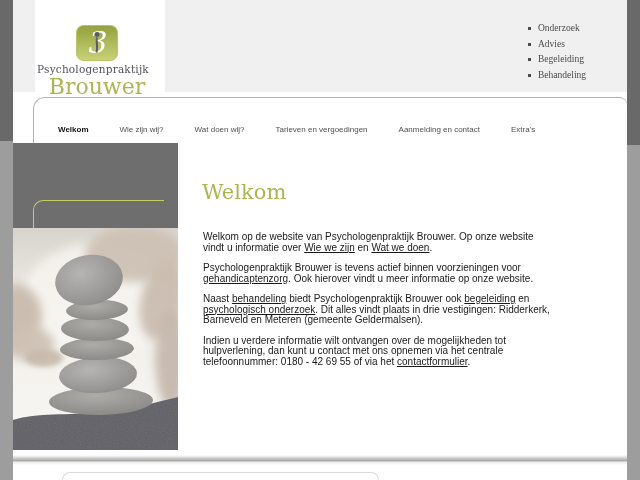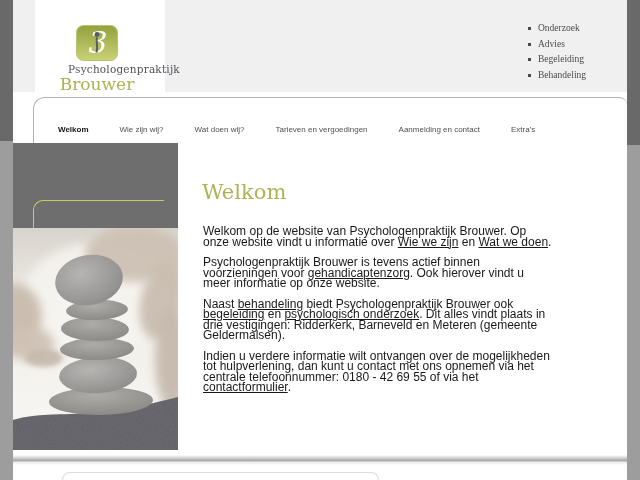--- a/index.html
+++ b/index.html
@@ -7,22 +7,22 @@
 
   
   .edge{position:absolute;top:0;width:13px;height:480px;}
   .edge.left{left:0;background:linear-gradient(to bottom,#696969 0,#696969 141px,#9d9d9d 141px,#9d9d9d 100%);}
   .edge.right{right:0;background:linear-gradient(to bottom,#696969 0,#696969 145px,#9d9d9d 145px,#9d9d9d 100%);}
 
   
   .header-band{position:absolute;left:13px;top:0;width:614px;height:92px;background:#f0f0f0;}
   .logo-band{position:absolute;left:35px;top:0;width:130px;height:92px;background:#ffffff;text-align:center;}
   .logo-badge{position:absolute;left:41px;top:25px;width:42px;height:36px;}
-  .logo-title{position:absolute;left:0;top:63px;width:116px;font-family:"DejaVu Serif",serif;font-size:10.5px;color:#50535b;letter-spacing:.2px;margin-left:31px;}
-  .logo-sub{position:absolute;left:0;top:74px;width:124px;font-family:"DejaVu Serif",serif;font-size:17px;color:var(--accent,#a7b44c);}
+  .logo-title{position:absolute;left:0;top:63px;width:116px;font-family:"DejaVu Serif",serif;font-size:10.5px;color:#50535b;letter-spacing:.2px;}
+  .logo-sub{position:absolute;left:0;top:74px;width:124px;font-family:"DejaVu Serif",serif;font-size:22px;color:var(--accent,#a7b44c);}
 
   
   .services{position:absolute;left:528px;top:21px;margin:0;padding:0;list-style:none;font-family:Liberation Serif, serif;font-size:9.5px;color:#4a4a4a;}
   .services li{position:relative;padding-left:10px;line-height:15.5px;cursor:pointer;}
   .services li::before{content:"";position:absolute;left:0;top:6px;width:3px;height:3px;background:#4a4a4a;}
 
   
   .nav{position:absolute;left:33px;top:97px;width:594px;height:46px;background:#fff;
        border-top:1px solid #b3b3b3;border-left:1px solid #b3b3b3;
        border-radius:12px 8px 0 0;display:flex;align-items:flex-end;box-sizing:border-box;
@@ -31,21 +31,21 @@
   .nav-item.active{color:#151515;font-weight:bold;}
 
   
   .side-panel{position:absolute;left:13px;top:143px;width:165px;height:85px;background:#6e6e6e;overflow:hidden;}
   .side-accent{position:absolute;left:20px;top:57px;width:130px;height:28px;
        border-left:1px solid #c6cc63;border-top:1px solid #c6cc63;border-top-left-radius:10px;}
   .photo{position:absolute;left:13px;top:228px;width:165px;height:222px;}
 
   
   .heading{position:absolute;left:202px;top:180px;font-family:"DejaVu Serif",serif;font-size:21px;font-weight:normal;color:var(--accent,#b0ba5c);margin:0;}
-  .content{position:absolute;left:203px;top:226px;width:350px;font-size:12px;line-height:10.5px;color:#191919;}
+  .content{position:absolute;left:203px;top:232px;width:350px;font-size:10px;line-height:10.5px;color:#191919;}
   .content p{margin:0 0 10px 0;}
   .content .link{text-decoration:underline;cursor:pointer;}
 
   
   .bottom-shadow{position:absolute;left:13px;top:455px;width:614px;height:10px;
        background:linear-gradient(to bottom,rgba(255,255,255,0) 0%,rgba(125,125,125,.65) 55%,rgba(160,160,160,.18) 75%,rgba(255,255,255,0) 100%);
        filter:blur(.4px);}
   .footer-hint{position:absolute;left:62px;top:472px;width:315px;height:8px;background:#fff;
        border:1px solid #dcdcdc;border-bottom:none;border-radius:8px 8px 0 0;}
 </style>

